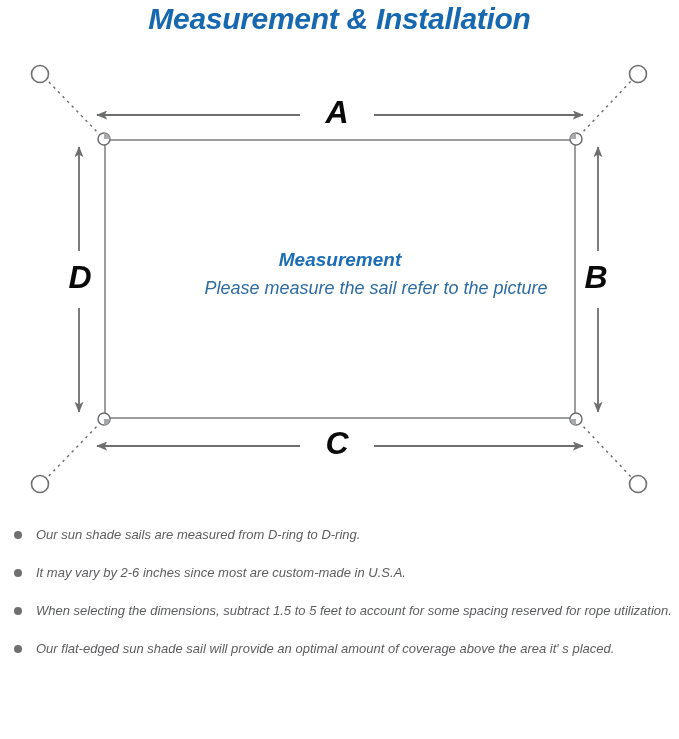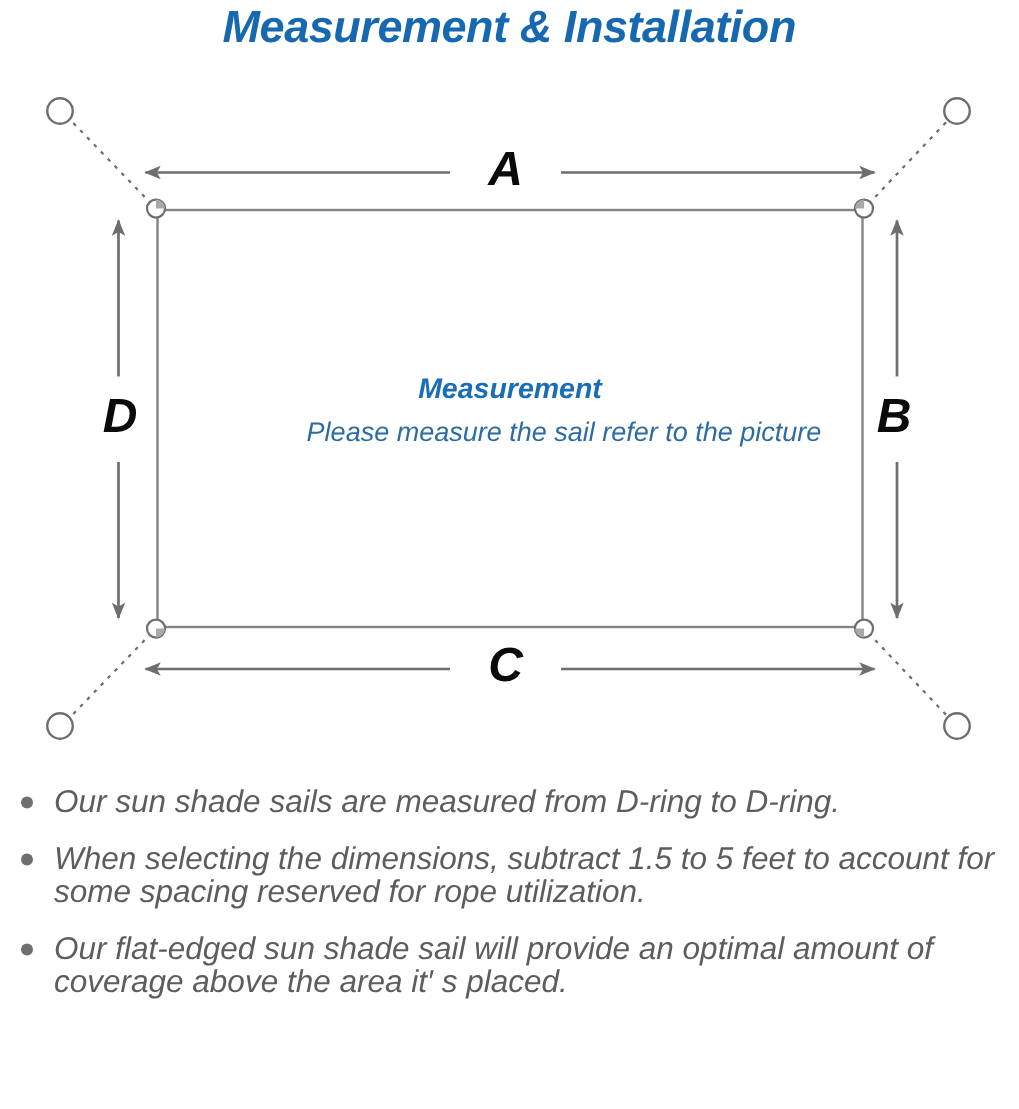--- a/index.html
+++ b/index.html
@@ -95,21 +95,21 @@
   .notes {
     position: absolute;
     left: 11px;
     top: 524px;
     width: 662px;
   }
   .note-item {
     position: relative;
     padding-left: 25px;
     margin-bottom: 16px;
-    font-size: 21px;
+    font-size: 13px;
     line-height: 22px;
     color: #5c5d5f;
   }
   .note-item:last-child { margin-bottom: 0; }
   .note-bullet {
     position: absolute;
     left: 3px;
     top: 7px;
     width: 8px;
     height: 8px;
@@ -194,20 +194,24 @@
   <div class="dim-letter dim-c">C</div>
   <div class="dim-letter dim-d">D</div>
 
   <div class="notes">
     <div class="note-item">
       <span class="note-bullet"></span>
       <span class="note-text">Our sun shade sails are measured from D-ring to D-ring.</span>
     </div>
     <div class="note-item">
       <span class="note-bullet"></span>
+      <span class="note-text">It may vary by 2-6 inches since most are custom-made in U.S.A.</span>
+    </div>
+    <div class="note-item">
+      <span class="note-bullet"></span>
       <span class="note-text">When selecting the dimensions, subtract 1.5 to 5 feet to account for some spacing reserved for rope utilization.</span>
     </div>
     <div class="note-item">
       <span class="note-bullet"></span>
       <span class="note-text">Our flat-edged sun shade sail will provide an optimal amount of coverage above the area it′ s placed.</span>
     </div>
   </div>
 
 </div>
 

